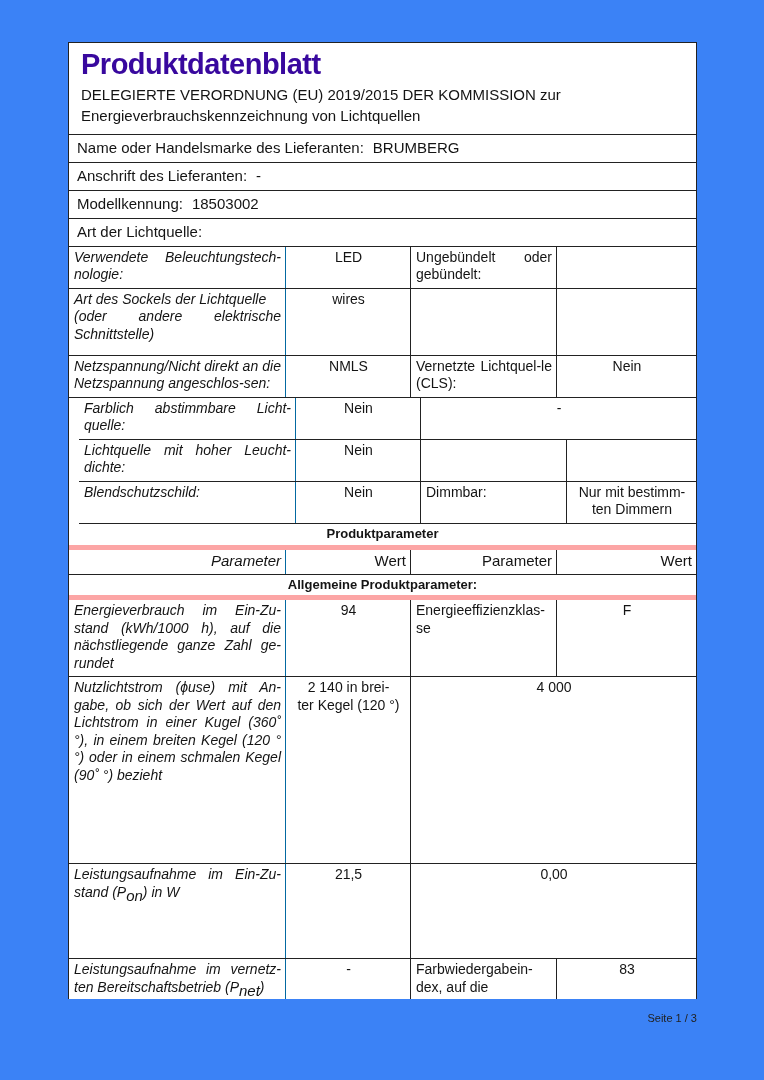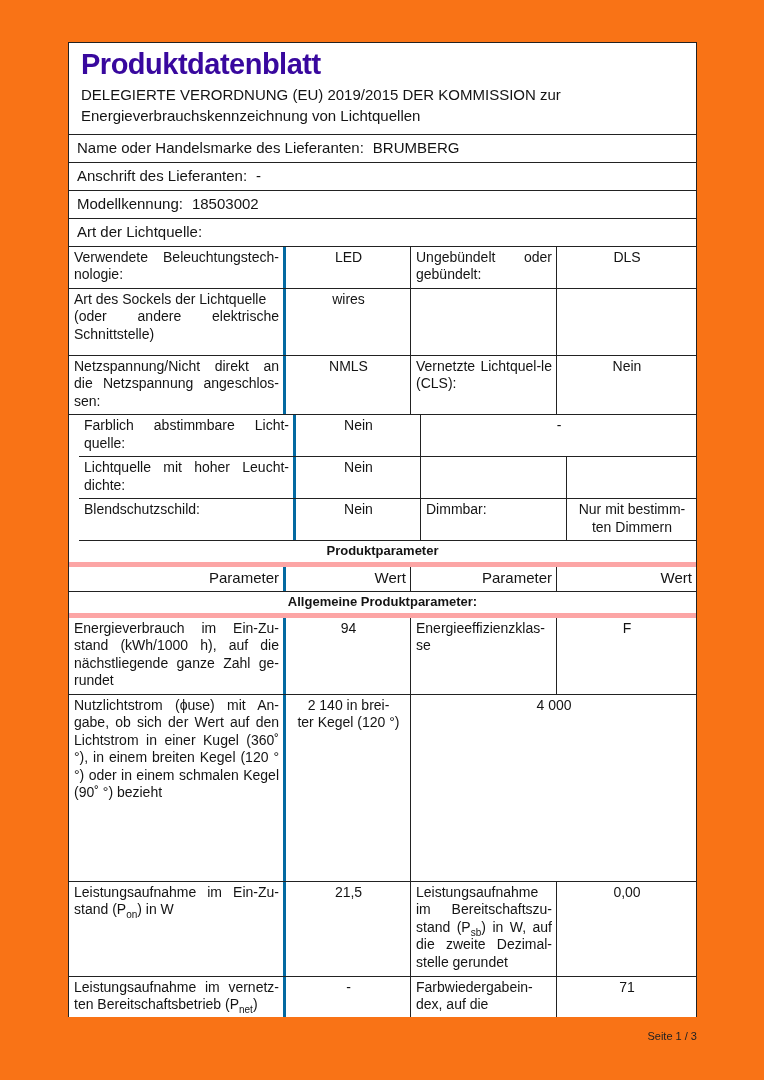--- a/index.html
+++ b/index.html
@@ -1,19 +1,19 @@
 <!DOCTYPE html>
 <html lang="de"><head>
 <meta charset="utf-8">
 <style>
   html,body{margin:0;padding:0;background:#ffffff;}
   .canvas{
     position:relative;
     width:764px;height:1080px;
-    background:#f97316;
+    background:#3b82f6;
     overflow:hidden;
     font-family:"Liberation Sans", sans-serif;
     color:#141414;
   }
   .sheet{
     box-sizing:border-box;
     margin:42px 0 0 68px;
     width:629px;
     border:1px solid #222;
     border-bottom:0;
@@ -34,37 +34,37 @@
   .info-row .val{margin-left:9px;}
   
   .row{display:flex;align-items:stretch;border-bottom:1px solid #222;}
   .cell{
     box-sizing:border-box;
     padding:2px 4px 4px 5px;
     font-size:14px;line-height:1.25;
     white-space:pre-line;
     overflow-wrap:break-word;
   }
-  .c1{width:217px;border-right:3px solid #0369a1;text-align:justify;}
+  .c1{width:217px;border-right:1px solid #0369a1;text-align:justify;font-style:italic;}
   .c2{width:125px;border-right:1px solid #222;text-align:center;}
   .c3{width:146px;border-right:1px solid #222;text-align:justify;}
   .c4{flex:1;text-align:center;}
   .mh66{min-height:66px;}
   .mh40{min-height:40px;margin-left:10px;}
   .mh186{min-height:186px;}
   .mh94{min-height:94px;}
   .section-row{
     border-bottom:5px solid #fca5a5;
     text-align:center;font-weight:700;font-size:13px;
     padding:2px 0 3px 0;line-height:1.2;
   }
   .header-row .cell{font-size:15px;text-align:right;padding:2px 4px 4px 5px;line-height:1.2;}
   
   .row-cut{height:40px;overflow:hidden;border-bottom:0;justify-content:space-between;}
-  sub{font-size:10px;line-height:0;}
+  sub{font-size:15px;line-height:0;}
   
   .footer{
     width:629px;margin:13px 11px 0 68px;
     text-align:right;font-size:11px;color:#222;
   }
 </style>
 </head>
 <body>
 
 <div class="canvas">
@@ -86,21 +86,20 @@
       <span class="lbl">Modellkennung:</span><span class="val">18503002</span>
     </div>
     <div class="info-row">
       <span class="lbl">Art der Lichtquelle:</span>
     </div>
 
     <div class="row">
       <div class="cell c1">Verwendete Beleuchtungstech-nologie:</div>
       <div class="cell c2">LED</div>
       <div class="cell c3">Ungebündelt oder gebündelt:</div>
-      <div class="cell c4">DLS</div>
     </div>
     <div class="row mh66">
       <div class="cell c1">Art des Sockels der Lichtquelle
 (oder andere elektrische Schnittstelle)</div>
       <div class="cell c2">wires</div>
       <div class="cell c3"></div>
       <div class="cell c4"></div>
     </div>
     <div class="row">
       <div class="cell c1">Netzspannung/Nicht direkt an die Netzspannung angeschlos-sen:</div>
@@ -144,26 +143,25 @@
     </div>
     <div class="row mh186">
       <div class="cell c1">Nutzlichtstrom (ϕuse) mit An-gabe, ob sich der Wert auf den Lichtstrom in einer Kugel (360˚ °), in einem breiten Kegel (120 °°) oder in einem schmalen Kegel (90˚ °) bezieht</div>
       <div class="cell c2">2 140 in brei-
 ter Kegel (120 °)</div>
       <div class="cell c4">4 000</div>
     </div>
     <div class="row mh94">
       <div class="cell c1"><span>Leistungsaufnahme im Ein-Zu-stand (P</span><sub>on</sub><span>) in W</span></div>
       <div class="cell c2">21,5</div>
-      <div class="cell c3"><span>Leistungsaufnahme im Bereitschaftszu-stand (P</span><sub>sb</sub><span>) in W, auf die zweite Dezimal-stelle gerundet</span></div>
       <div class="cell c4">0,00</div>
     </div>
     <div class="row row-cut">
       <div class="cell c1"><span>Leistungsaufnahme im vernetz-ten Bereitschaftsbetrieb (P</span><sub>net</sub><span>)</span></div>
       <div class="cell c2">-</div>
       <div class="cell c3">Farbwiedergabein-dex, auf die</div>
-      <div class="cell c4">71</div>
+      <div class="cell c4">83</div>
     </div>
 
   </div>
 
   <div class="footer">Seite 1 / 3</div>
 </div>
 
 </body></html>

